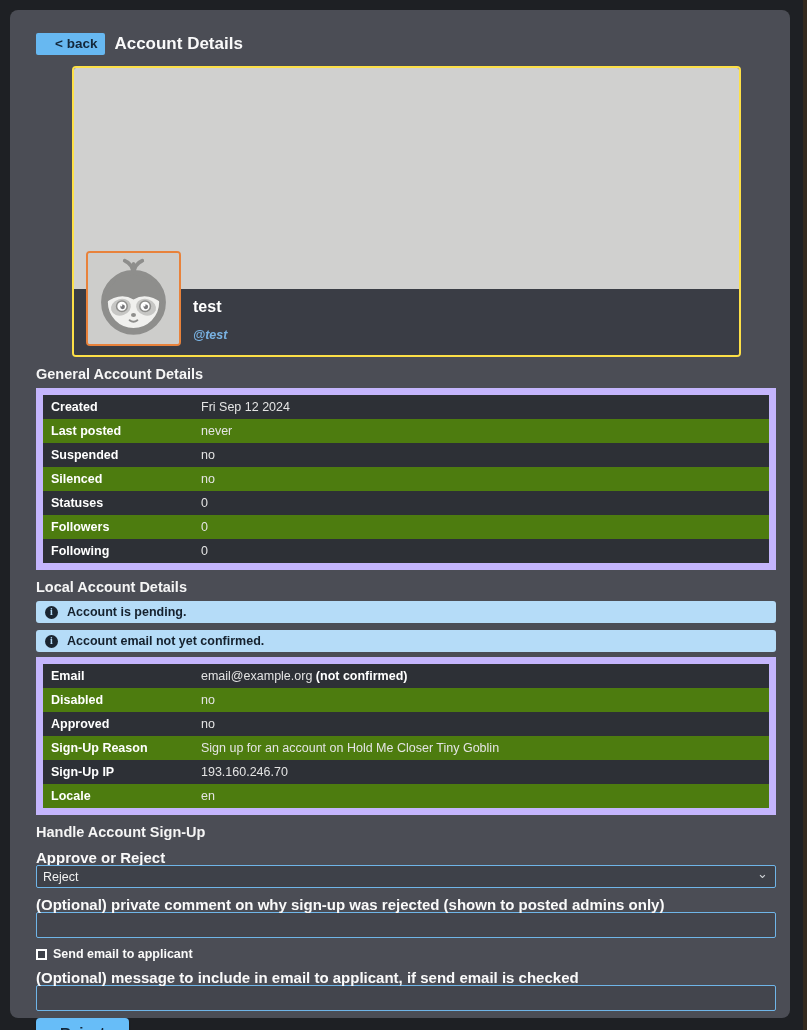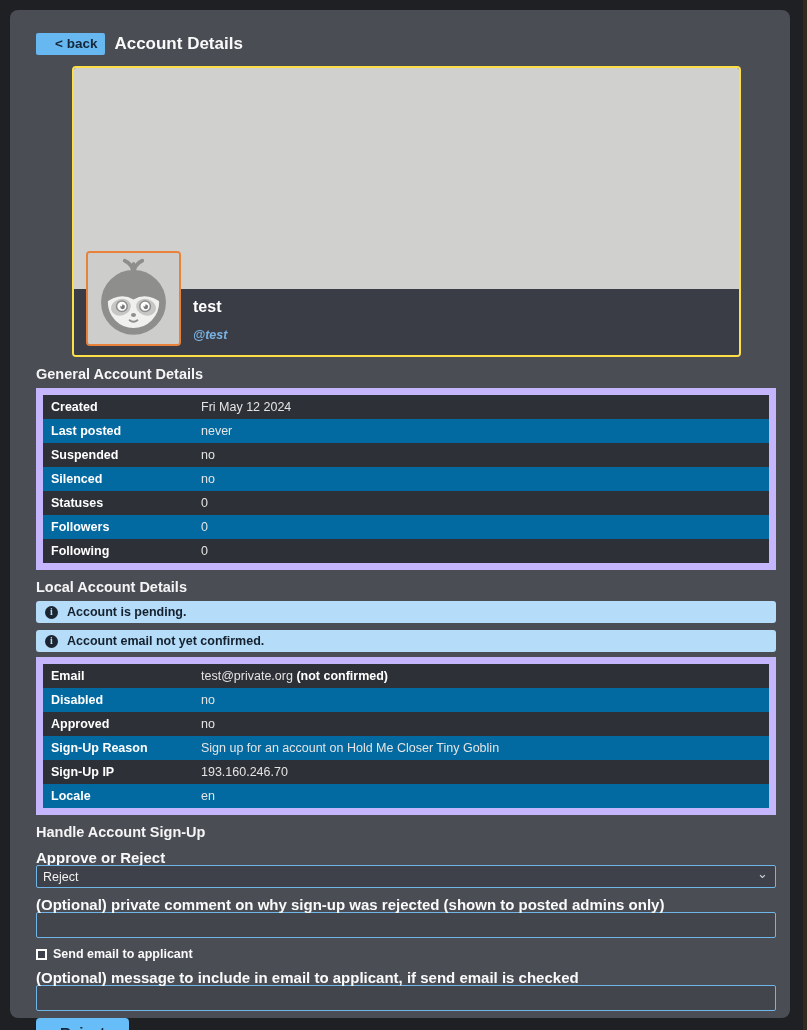--- a/index.html
+++ b/index.html
@@ -54,21 +54,21 @@
   
   .section-heading {
     color: #f5f5f5; font-size: 14.5px; font-weight: bold;
     margin-top: 9px; height: 17px;
   }
   
   .detail-table {
     margin-top: 5px; width: 740px;
     border: 7px solid #c4b5fd;
   }
-  .detail-row { display: flex; background: #0369a1; }
+  .detail-row { display: flex; background: #4d7c0f; }
   .detail-row:nth-child(odd) { background: #2d3036; }
   .cell { padding: 5px 8px; font-size: 12.5px; line-height: 14px; }
   .cell-label { width: 150px; flex: 0 0 150px; color: #ffffff; font-weight: bold; }
   .cell-value { color: #e4e4e4; }
   .cell-value b { color: #ffffff; }
   
   .notice {
     margin-top: 5px; width: 740px; height: 22px;
     background: #b5dcf8; border-radius: 3px;
     display: flex; align-items: center; gap: 9px;
@@ -181,21 +181,21 @@
       <div class="display-name">test</div>
       <div class="username">@test</div>
     </div>
   </div>
 
   
   <div class="section-heading">General Account Details</div>
   <div class="detail-table">
     <div class="detail-row">
       <div class="cell cell-label">Created</div>
-      <div class="cell cell-value">Fri May 12 2024</div>
+      <div class="cell cell-value">Fri Sep 12 2024</div>
     </div>
     <div class="detail-row">
       <div class="cell cell-label">Last posted</div>
       <div class="cell cell-value">never</div>
     </div>
     <div class="detail-row">
       <div class="cell cell-label">Suspended</div>
       <div class="cell cell-value">no</div>
     </div>
     <div class="detail-row">
@@ -222,21 +222,21 @@
     <span class="info-icon">i</span>
     <span class="notice-text">Account is pending.</span>
   </div>
   <div class="notice">
     <span class="info-icon">i</span>
     <span class="notice-text">Account email not yet confirmed.</span>
   </div>
   <div class="detail-table">
     <div class="detail-row">
       <div class="cell cell-label">Email</div>
-      <div class="cell cell-value"><span>test@private.org </span><b>(not confirmed)</b></div>
+      <div class="cell cell-value"><span>email@example.org </span><b>(not confirmed)</b></div>
     </div>
     <div class="detail-row">
       <div class="cell cell-label">Disabled</div>
       <div class="cell cell-value">no</div>
     </div>
     <div class="detail-row">
       <div class="cell cell-label">Approved</div>
       <div class="cell cell-value">no</div>
     </div>
     <div class="detail-row">

